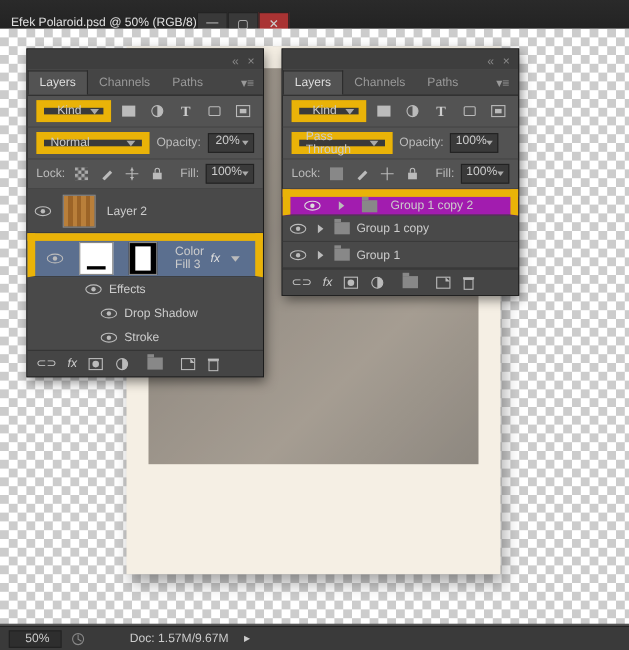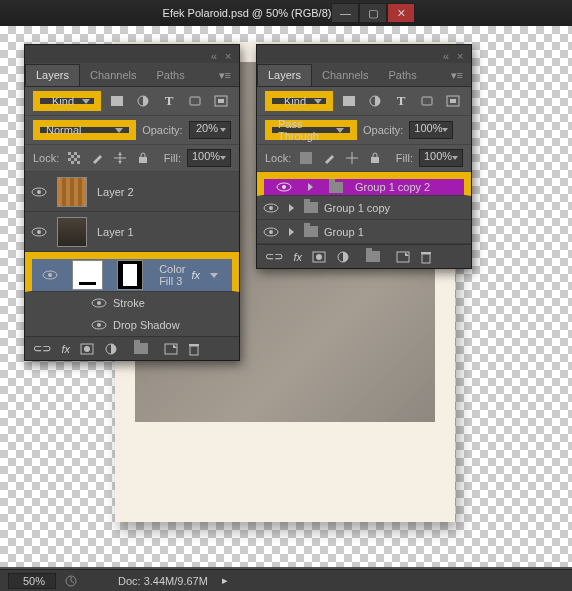--- a/index.html
+++ b/index.html
@@ -1,18 +1,18 @@
 <!DOCTYPE html>
 <html><head>
 <meta charset="utf-8">
 <style>
 *{margin:0;padding:0;box-sizing:border-box;font-family:Tahoma,Arial,sans-serif;font-size:11px;color:#ccc;user-select:none}
 body{background:#fff;width:572px;height:591px;overflow:hidden}
 .app{position:relative;width:572px;height:591px;background:#535353}
-.titlebar{height:26px;background:linear-gradient(#2a2a2a,#1f1f1f);display:flex;align-items:center;padding:0 4px;justify-content:center}
+.titlebar{height:42px;background:linear-gradient(#2a2a2a,#1f1f1f);display:flex;align-items:center;padding:0 4px;justify-content:flex-start}
 .title{color:#e0e0e0;padding-left:6px}
 .winbtns{display:flex;gap:0}
 .winbtn{width:28px;height:20px;background:#393939;display:flex;align-items:center;justify-content:center;border:1px solid #222;color:#ccc;font-size:11px}
 .closebtn{background:#a33}
 .canvas-area{position:absolute;top:26px;left:0;right:0;bottom:24px;background:repeating-conic-gradient(#ccc 0 25%,#fff 0 50%) 0 0/16px 16px}
 .polaroid{position:absolute;left:115px;top:16px;width:340px;height:480px;background:#f5efe4;box-shadow:4px 8px 14px rgba(0,0,0,.35)}
 .polaroid .photo{position:absolute;left:20px;top:20px;right:20px;height:360px;background:linear-gradient(135deg,#6b5a48,#4a3c30 40%,#6b5a48 70%,#3d332a);filter:saturate(.6);opacity:.55}
 .statusbar{position:absolute;bottom:0;left:0;right:0;height:22px;background:#3a3a3a;border-top:1px solid #222;display:flex;align-items:center;gap:8px;padding:0 8px}
 .zoomfld{background:#2e2e2e;border:1px solid #222;padding:1px 10px;min-width:48px;text-align:right}
 .docsz{padding-left:32px}
@@ -164,57 +164,54 @@
       <div class="layerrow">
         <div class="eye">
             <svg width="16" height="12">
               <ellipse cx="8" cy="6" rx="7" ry="4" fill="none" stroke="#bbb"></ellipse>
               <circle cx="8" cy="6" r="2" class="icongray"></circle>
             </svg>
           </div>
         <div class="thumb wood"></div>
         <div class="lname">Layer 2</div>
       </div>
-      <div class="layerrow">
-        <div class="eye">
-            <svg width="16" height="12">
-              <ellipse cx="8" cy="6" rx="7" ry="4" fill="none" stroke="#bbb"></ellipse>
-              <circle cx="8" cy="6" r="2" class="icongray"></circle>
-            </svg>
-          </div>
-        <div class="thumb dark"></div>
-        <div class="lname">Layer 1</div>
-      </div>
       <div class="layerrow sel">
         <div class="eye">
             <svg width="16" height="12">
               <ellipse cx="8" cy="6" rx="7" ry="4" fill="none" stroke="#bbb"></ellipse>
               <circle cx="8" cy="6" r="2" class="icongray"></circle>
             </svg>
           </div>
         <div class="thumb link"></div>
         <div class="thumb mask"></div>
         <div class="lname">Color Fill 3</div>
         <span class="fxbadge">fx</span>
         <span class="fxcar"></span>
       </div>
       <div class="sublist">
+        <div class="subrow">
+          <svg width="16" height="12">
+              <ellipse cx="8" cy="6" rx="7" ry="4" fill="none" stroke="#bbb"></ellipse>
+              <circle cx="8" cy="6" r="2" class="icongray"></circle>
+            </svg>
+          <span>Effects</span>
+        </div>
         <div class="subrow" style="padding-left:14px">
           <svg width="16" height="12">
               <ellipse cx="8" cy="6" rx="7" ry="4" fill="none" stroke="#bbb"></ellipse>
               <circle cx="8" cy="6" r="2" class="icongray"></circle>
             </svg>
-          <span>Stroke</span>
+          <span>Drop Shadow</span>
         </div>
         <div class="subrow" style="padding-left:14px">
           <svg width="16" height="12">
               <ellipse cx="8" cy="6" rx="7" ry="4" fill="none" stroke="#bbb"></ellipse>
               <circle cx="8" cy="6" r="2" class="icongray"></circle>
             </svg>
-          <span>Drop Shadow</span>
+          <span>Stroke</span>
         </div>
       </div>
     </div>
     <div class="panel-foot">
       <span>⊂⊃</span>
       <span style="font-style:italic">fx</span>
       <svg width="14" height="12">
           <rect x="1" y="1" width="12" height="10" fill="none" stroke="#bbb"></rect>
           <circle cx="7" cy="6" r="3" class="icongray"></circle>
         </svg>
@@ -370,16 +367,16 @@
         </svg>
     </div>
   </div>
 
   <div class="statusbar">
     <div class="zoomfld">50%</div>
     <svg width="14" height="14">
         <circle cx="7" cy="7" r="5" fill="none" stroke="#888"></circle>
         <path d="M7 3v4l3 2" stroke="#888" fill="none"></path>
       </svg>
-    <span class="docsz">Doc: 3.44M/9.67M</span>
+    <span class="docsz">Doc: 1.57M/9.67M</span>
     <span style="margin-left:6px">▸</span>
   </div>
 </div>
 
 </body></html>

